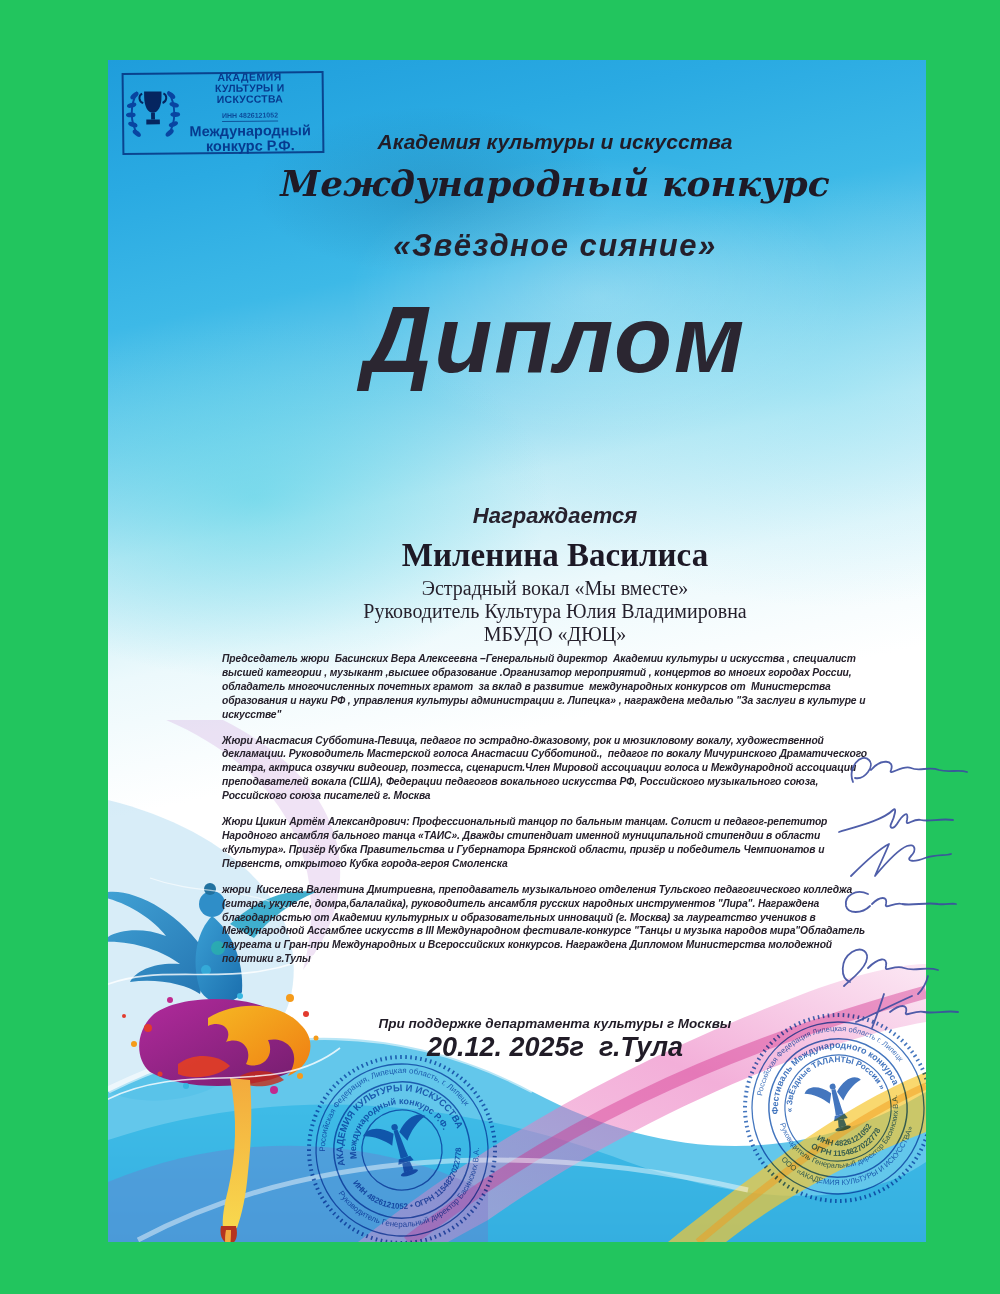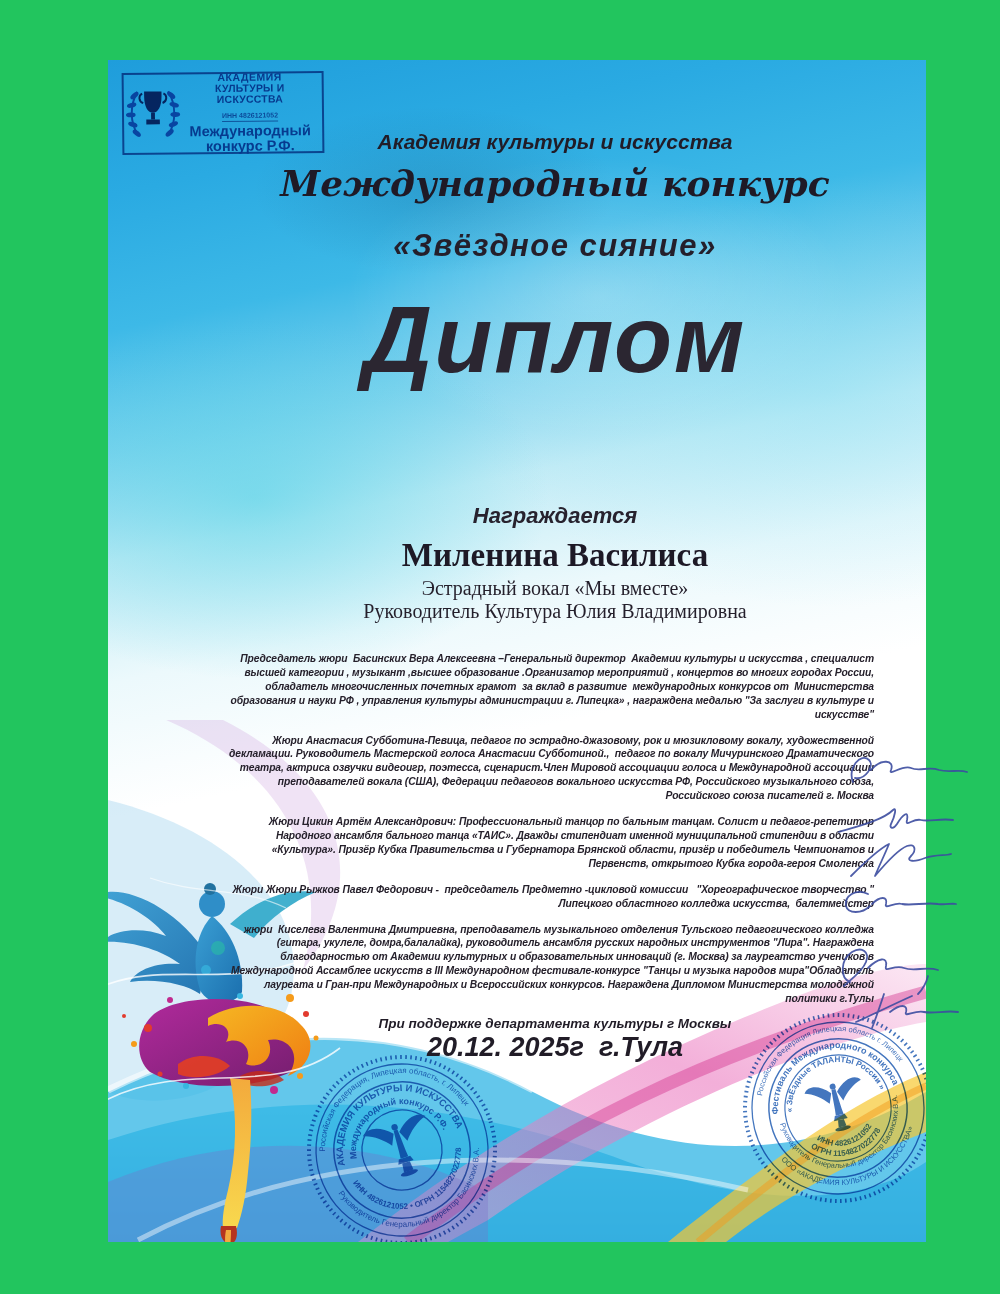--- a/index.html
+++ b/index.html
@@ -41,21 +41,21 @@
   .h-contest{top:102px;font-family:"DejaVu Serif","Liberation Serif",serif;font-size:36px;font-weight:700;font-style:italic;color:#1f1a26;}
   .h-title{top:168px;font-size:31px;font-weight:800;font-style:italic;letter-spacing:1.5px;color:#241f2b;}
   .h-diploma{top:232px;font-size:95px;font-weight:800;font-style:italic;letter-spacing:2px;line-height:1;color:#2b2631;}
   .h-degree{top:372px;font-size:43px;font-weight:800;font-style:italic;letter-spacing:1px;white-space:pre;color:#2b2631;}
   .h-awarded{top:443px;font-size:22px;font-weight:700;font-style:italic;color:#27222e;}
   .r-name{top:477px;font-family:"Liberation Serif",serif;font-size:33px;font-weight:700;color:#1d1926;}
   .r-nom{top:517px;font-family:"Liberation Serif",serif;font-size:20px;color:#241f2b;}
   .r-lead{top:540px;font-family:"Liberation Serif",serif;font-size:20px;color:#241f2b;}
   .r-org{top:563px;font-family:"Liberation Serif",serif;font-size:20px;color:#241f2b;}
 
-  .jury{position:absolute;left:114px;top:592px;width:652px;z-index:3;text-align:right;}
+  .jury{position:absolute;left:114px;top:592px;width:652px;z-index:3;text-align:left;}
   .jury p{margin:0 0 12px 0;font-size:10.3px;font-weight:700;font-style:italic;line-height:13.9px;letter-spacing:-.1px;color:#26212c;white-space:pre-wrap;}
 
   .f-support{top:956px;font-size:13.5px;font-weight:700;font-style:italic;color:#211c27;}
   .f-date{top:972px;font-size:27px;font-weight:700;font-style:italic;white-space:pre;color:#211c27;}
   .f-order{top:1008px;font-size:15px;font-weight:700;font-style:italic;white-space:pre;color:#211c27;}
 
   
   svg.round-stamp{position:absolute;width:200px;height:200px;z-index:4;mix-blend-mode:multiply;opacity:.88;}
   .stamp-left{left:194px;top:990px;transform:rotate(-18deg);}
   .stamp-right{left:630px;top:948px;transform:rotate(-14deg);}
@@ -190,29 +190,29 @@
 
     <div class="content">
       <div class="h-academy">Академия культуры и искусства</div>
       <div class="h-contest">Международный конкурс</div>
       <div class="h-title">«Звёздное сияние»</div>
       <div class="h-diploma">Диплом</div>
       <div class="h-awarded">Награждается</div>
       <div class="r-name">Миленина Василиса</div>
       <div class="r-nom">Эстрадный вокал «Мы вместе»</div>
       <div class="r-lead">Руководитель Культура Юлия Владимировна</div>
+      <div class="r-org">МБУДО «ДЮЦ»</div>
       <div class="f-support">При поддержке департамента культуры г Москвы</div>
       <div class="f-date">20.12. 2025г  г.Тула</div>
     </div>
 
     <div class="jury">
       <p>Председатель жюри  Басинских Вера Алексеевна –Генеральный директор  Академии культуры и искусства , специалист  высшей категории , музыкант ,высшее образование .Организатор мероприятий , концертов во многих городах России,  обладатель многочисленных почетных грамот  за вклад в развитие  международных конкурсов от  Министерства образования и науки РФ , управления культуры администрации г. Липецка» , награждена медалью "За заслуги в культуре и искусстве"</p>
       <p>Жюри Анастасия Субботина-Певица, педагог по эстрадно-джазовому, рок и мюзикловому вокалу, художественной декламации. Руководитель Мастерской голоса Анастасии Субботиной.,  педагог по вокалу Мичуринского Драматического театра, актриса озвучки видеоигр, поэтесса, сценарист.Член Мировой ассоциации голоса и Международной ассоциации преподавателей вокала (США), Федерации педагогов вокального искусства РФ, Российского музыкального союза, Российского союза писателей г. Москва</p>
       <p>Жюри Цикин Артём Александрович: Профессиональный танцор по бальным танцам. Солист и педагог-репетитор Народного ансамбля бального танца «ТАИС». Дважды стипендиат именной муниципальной стипендии в области «Культура». Призёр Кубка Правительства и Губернатора Брянской области, призёр и победитель Чемпионатов и Первенств, открытого Кубка города-героя Смоленска</p>
-      <p>Жюри Жюри Рыжков Павел Федорович -  председатель Предметно -цикловой комиссии   "Хореографическое творчество "  Липецкого областного колледжа искусства,  балетмейстер</p>
       <p>жюри  Киселева Валентина Дмитриевна, преподаватель музыкального отделения Тульского педагогического колледжа (гитара, укулеле, домра,балалайка), руководитель ансамбля русских народных инструментов "Лира". Награждена благодарностью от Академии культурных и образовательных инноваций (г. Москва) за лауреатство учеников в Международной Ассамблее искусств в III Международном фестивале-конкурсе "Танцы и музыка народов мира"Обладатель лауреата и Гран-при Международных и Всероссийских конкурсов. Награждена Дипломом Министерства молодежной политики г.Тулы</p>
     </div>
 
     <svg class="round-stamp stamp-left" viewBox="-100 -100 200 200">
       <defs>
         <path id="lt-o-top" d="M -77 0 A 77 77 0 0 1 77 0"></path>
         <path id="lt-o-bot" d="M -77 0 A 77 77 0 0 0 77 0"></path>
         <path id="lt-m-top" d="M -59 0 A 59 59 0 0 1 59 0"></path>
         <path id="lt-m-bot" d="M -59 0 A 59 59 0 0 0 59 0"></path>
         <path id="lt-i-top" d="M -46 0 A 46 46 0 0 1 46 0"></path>

